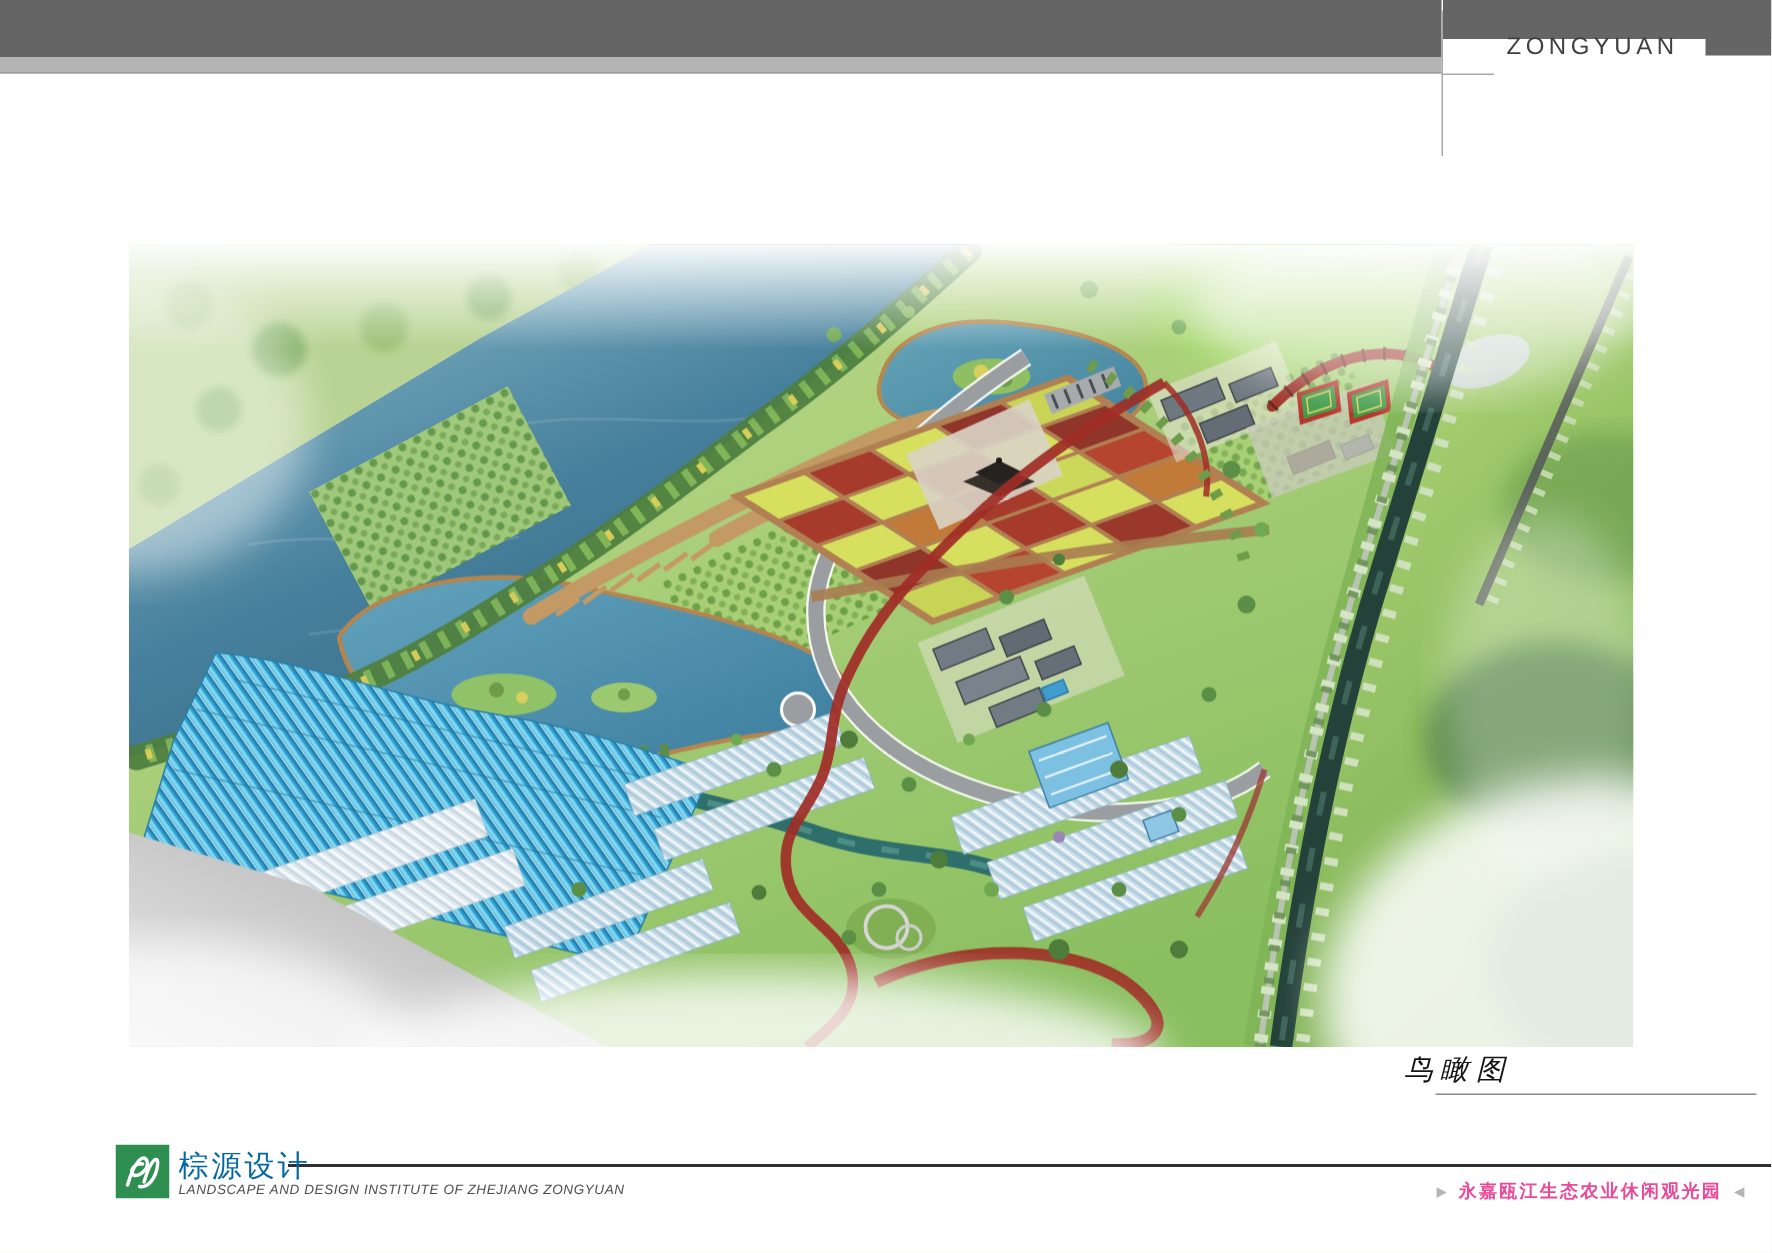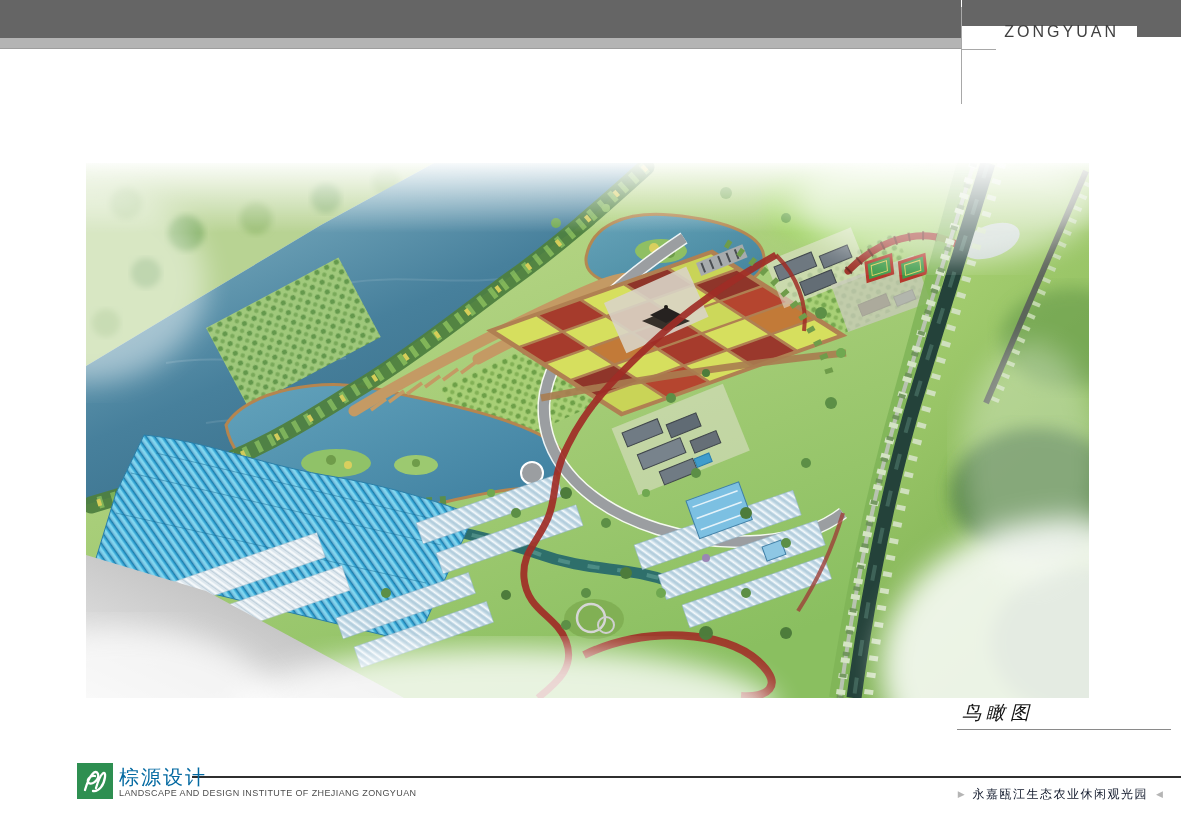--- a/index.html
+++ b/index.html
@@ -11,31 +11,31 @@
   .bar-light-left{position:absolute;left:0;top:38px;width:961px;height:10px;background:#b4b4b4;
                   border-bottom:1px solid #9e9e9e;}
   .bar-dark-right{position:absolute;left:962px;top:0;width:219px;height:26px;background:#656565;}
   .bar-dark-right-block{position:absolute;left:1137px;top:0;width:44px;height:37px;background:#656565;}
   .v-line{position:absolute;left:961px;top:7px;width:1px;height:97px;background:#a8a8a8;}
   .h-line{position:absolute;left:961px;top:49px;width:35px;height:1px;background:#a8a8a8;}
   .brand{position:absolute;top:23px;right:62px;font-size:16px;letter-spacing:3px;color:#404040;}
 
   
   .render-wrap{position:absolute;left:86px;top:163px;width:1003px;height:535px;overflow:hidden;}
-  .caption{position:absolute;left:962px;top:700px;font-family:"DejaVu Serif",serif;font-style:italic;
+  .caption{position:absolute;left:936px;top:700px;font-family:"DejaVu Serif",serif;font-style:italic;
            font-size:19px;letter-spacing:5px;color:#141414;text-align:center;}
   .caption-rule{position:absolute;left:957px;top:729px;width:214px;height:1px;background:#8a8a8a;}
 
   
   .footer-rule{position:absolute;left:192px;top:776px;width:989px;height:2px;background:#2f2f2f;}
   .logo{position:absolute;left:77px;top:763px;width:36px;height:36px;}
   .company-cn{position:absolute;left:119px;top:764px;font-size:20px;letter-spacing:2px;color:#0369a1;}
-  .company-en{position:absolute;left:119px;top:788px;font-size:9px;letter-spacing:0.4px;color:#4e4e4e;}
+  .company-en{position:absolute;left:119px;top:788px;font-size:9px;letter-spacing:0.4px;color:#4e4e4e;font-style:italic;}
   .project-title{position:absolute;top:786px;right:18px;display:flex;align-items:center;gap:8px;}
-  .project-title .txt{font-size:12px;font-weight:normal;letter-spacing:1.5px;color:#0f172a;}
+  .project-title .txt{font-size:12px;font-weight:bold;letter-spacing:1.5px;color:#ec4899;}
   .tri{font-size:9px;color:#b5b5b5;line-height:1;}
 </style>
 </head>
 <body>
 
 <div class="page">
 
   <div class="bar-dark-left"></div>
   <div class="bar-light-left"></div>
   <div class="bar-dark-right"></div>

